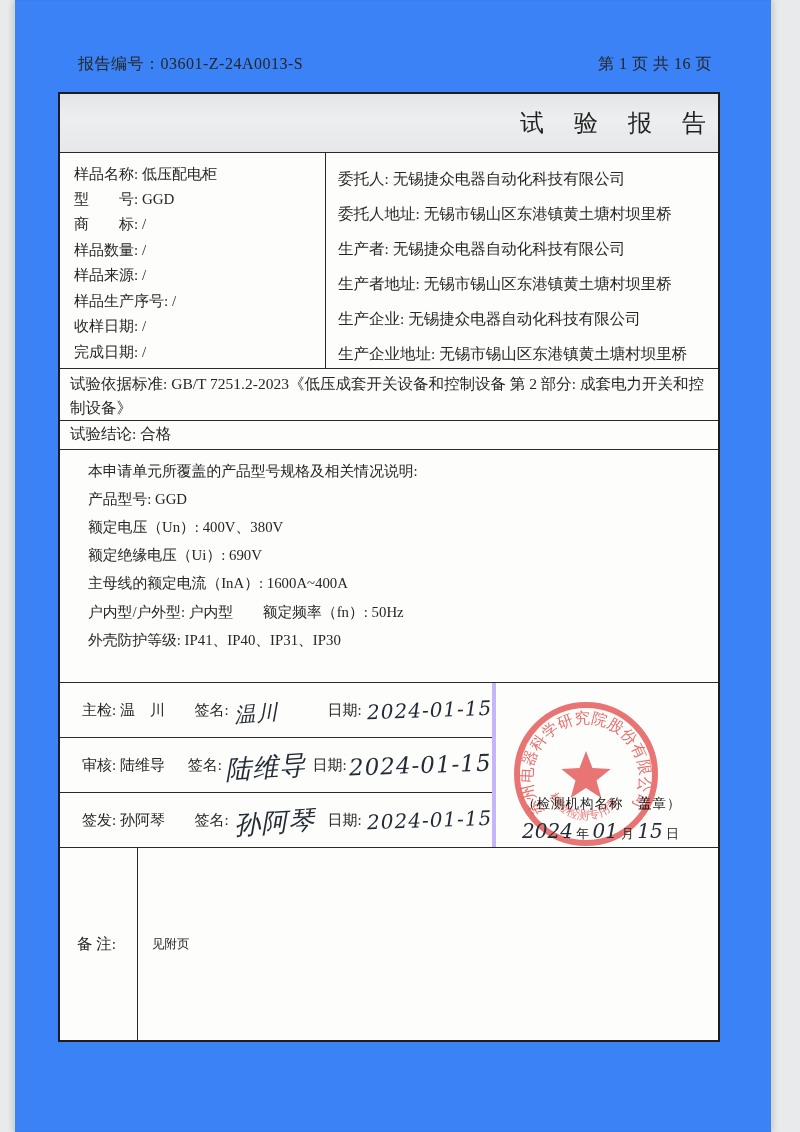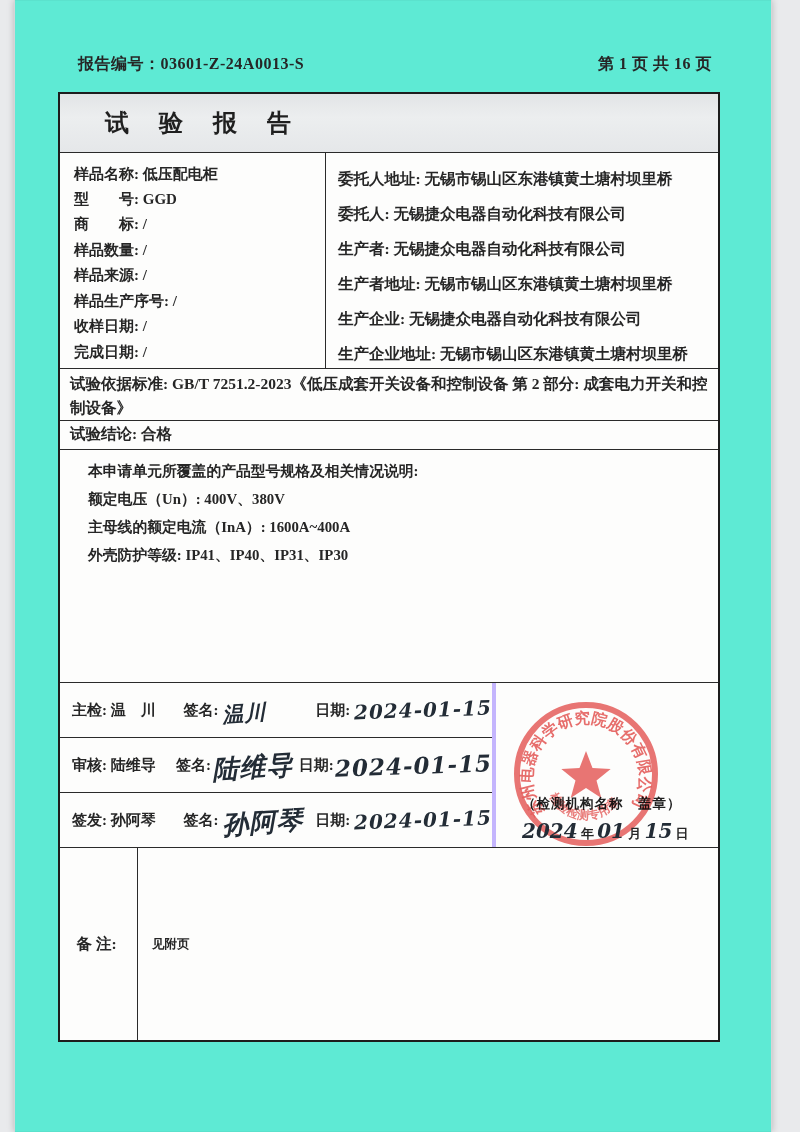--- a/index.html
+++ b/index.html
@@ -7,55 +7,54 @@
   body {
     background:#e9eaec;
     font-family:"Liberation Serif","DejaVu Serif",serif;
     color:#262626;
     position:relative;
     height:1132px;
     overflow:hidden;
   }
   .paper {
     position:absolute; left:14px; top:0; width:758px; height:1132px;
-    background:#5eead4;
+    background:#3b82f6;
     box-shadow:0 0 7px rgba(0,0,0,.22), inset 0 0 0 1px rgba(0,0,0,.03);
-    font-weight:bold;
   }
   .hdr {
     position:absolute; left:64px; right:60px; top:54px; height:24px;
     display:flex; justify-content:space-between; align-items:baseline;
     font-size:16px; letter-spacing:.5px;
   }
   .report-table {
     position:absolute; left:44px; top:92px; width:662px; height:950px;
     border:2px solid #1d1d1d;
     display:flex; flex-direction:column;
     background:#fdfdfc;
   }
   .row { border-top:1px solid #2a2a2a; }
   .row:first-child { border-top:none; }
   .title-row {
-    height:58px; display:flex; align-items:center; justify-content:flex-start;
+    height:58px; display:flex; align-items:center; justify-content:flex-end;
     background:linear-gradient(180deg,#e2e4e6 0%,#eceeef 40%,#e5e7e9 100%);
     padding-left:45px;
   }
   .title-row span { font-size:24px; letter-spacing:12px; color:#1f1f1f; }
   .info-row { height:216px; display:flex;justify-content:flex-end; }
   .info-left { width:266px; border-right:1px solid #2a2a2a; padding:9px 6px 0 14px; }
   .info-left .line { line-height:25.4px; font-size:15px; white-space:pre; }
   .info-right { flex:1; padding:8px 6px 0 12px; }
   .info-right .line { line-height:35px; font-size:15.5px; white-space:pre; }
   .std-row { height:52px; padding:3px 10px 0 10px; font-size:15.5px; line-height:24px; }
   .concl-row { height:29px; padding:3px 10px 0 10px; font-size:15.5px; }
   .prod-row { height:235px; padding:7px 10px 0 12px; }
   .prod-row .line { font-size:14.8px; line-height:28.2px; white-space:pre;margin-left:16px; }
   .sig-section { height:166px; display:flex; }
   .sig-rows { width:432px; display:flex; flex-direction:column; }
-  .sig-row { flex:1; border-top:1px solid #2a2a2a; display:flex; align-items:center; padding-left:12px; font-size:15px; }
+  .sig-row { flex:1; border-top:1px solid #2a2a2a; display:flex; align-items:center; padding-left:22px; font-size:15px; }
   .sig-row:first-child { border-top:none; }
   .sig-role { width:132px; white-space:pre; }
   .sig-label { width:46px; }
   .hw { font-style:italic; color:#232c36; font-family:"DejaVu Serif",serif; }
   .sig-name {
     width:110px; font-size:21px; transform:rotate(-4deg) translateY(2px);
     letter-spacing:1px; white-space:nowrap; overflow:visible;
   }
   .sig-date { font-size:20px; transform:rotate(-2deg); letter-spacing:1px; white-space:nowrap; }
   .stamp-cell { flex:1; border-left:4px solid #c4b5fd; position:relative; }
@@ -94,41 +93,44 @@
         <div class="line"><span>样品名称: </span><span>低压配电柜</span></div>
         <div class="line"><span>型　　号: </span><span>GGD</span></div>
         <div class="line"><span>商　　标: </span><span>/</span></div>
         <div class="line"><span>样品数量: </span><span>/</span></div>
         <div class="line"><span>样品来源: </span><span>/</span></div>
         <div class="line"><span>样品生产序号: </span><span>/</span></div>
         <div class="line"><span>收样日期: </span><span>/</span></div>
         <div class="line"><span>完成日期: </span><span>/</span></div>
       </div>
       <div class="info-right">
+        <div class="line"><span>委托人: </span><span>无锡捷众电器自动化科技有限公司</span></div>
         <div class="line"><span>委托人地址: </span><span>无锡市锡山区东港镇黄土塘村坝里桥</span></div>
-        <div class="line"><span>委托人: </span><span>无锡捷众电器自动化科技有限公司</span></div>
         <div class="line"><span>生产者: </span><span>无锡捷众电器自动化科技有限公司</span></div>
         <div class="line"><span>生产者地址: </span><span>无锡市锡山区东港镇黄土塘村坝里桥</span></div>
         <div class="line"><span>生产企业: </span><span>无锡捷众电器自动化科技有限公司</span></div>
         <div class="line"><span>生产企业地址: </span><span>无锡市锡山区东港镇黄土塘村坝里桥</span></div>
       </div>
     </div>
 
     <div class="row std-row">
       <span>试验依据标准: </span><span>GB/T 7251.2-2023《低压成套开关设备和控制设备 第 2 部分: 成套电力开关和控制设备》</span>
     </div>
 
     <div class="row concl-row">
       <span>试验结论: </span><span>合格</span>
     </div>
 
     <div class="row prod-row">
       <div class="line">本申请单元所覆盖的产品型号规格及相关情况说明:</div>
+      <div class="line">产品型号: GGD</div>
       <div class="line">额定电压（Un）: 400V、380V</div>
+      <div class="line">额定绝缘电压（Ui）: 690V</div>
       <div class="line">主母线的额定电流（InA）: 1600A~400A</div>
+      <div class="line">户内型/户外型: 户内型　　额定频率（fn）: 50Hz</div>
       <div class="line">外壳防护等级: IP41、IP40、IP31、IP30</div>
     </div>
 
     <div class="row sig-section">
       <div class="sig-rows">
         <div class="sig-row">
           <span class="sig-role"><span>主检: </span><span>温　川</span></span>
           <span class="sig-label">签名:</span>
           <span class="hw sig-name">温川</span>
           <span class="sig-label">日期:</span>

